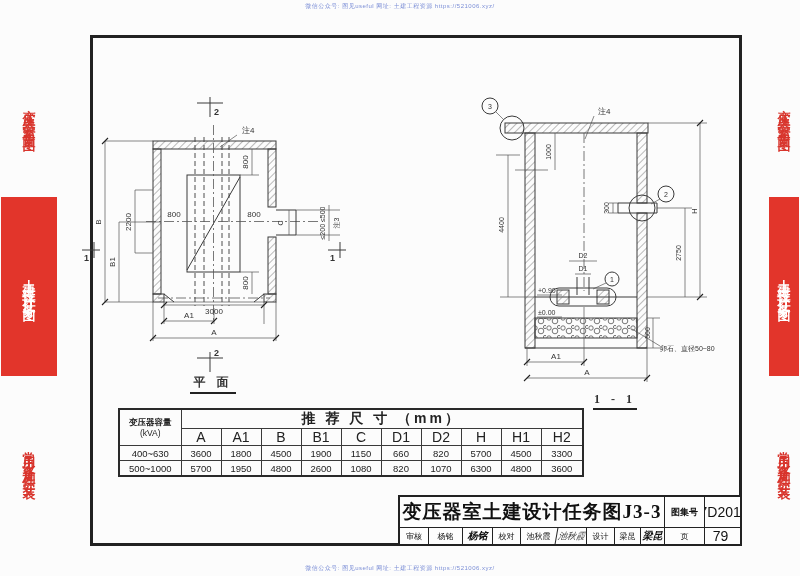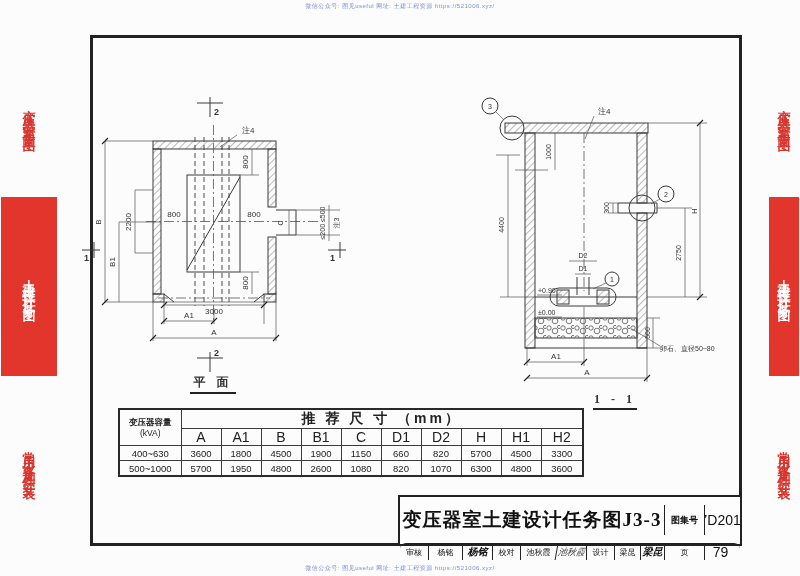--- a/index.html
+++ b/index.html
@@ -47,23 +47,23 @@
   .dims-table td{border:1px solid #3a3a3a;text-align:center;vertical-align:middle;
                  font-size:14px;color:#222;padding:0;height:14px;overflow:hidden;white-space:nowrap;}
   .dims-table{border:2px solid #2a2a2a;}
   .dims-table .hd{font-weight:bold;letter-spacing:3px;}
   .dims-table .cap{font-size:8.5px;line-height:1.25;}
   .dims-table .num{font-size:9.5px;}
 
   
   .tblock{position:absolute;left:398px;top:495px;width:344px;height:51px;
           border:2px solid #222;box-sizing:border-box;background:#fdfdfd;color:#111;}
-  .tb-row{display:flex;width:100%;box-sizing:border-box;margin-top:8px;}
+  .tb-row{display:flex;width:100%;box-sizing:border-box;}
   .tb-top{height:30px;}
-  .tb-bot{height:17px;border-top:1.5px solid #222;border-radius:6px;}
+  .tb-bot{height:17px;border-top:1.5px solid #222;}
   .tb-cell{display:flex;align-items:center;justify-content:center;box-sizing:border-box;
            border-left:1px solid #222;overflow:hidden;white-space:nowrap;}
   .tb-cell:first-child{border-left:none;}
   .tb-title{font-size:19px;font-weight:bold;letter-spacing:1px;
             font-family:"Liberation Serif","DejaVu Serif",serif;}
   .tb-lab{font-size:9px;font-weight:bold;}
   .tb-num{font-size:14px;}
   .tb-name{font-size:8px;}
   .sign-bold{font-size:10px;font-weight:bold;font-style:italic;
              font-family:"Liberation Serif","DejaVu Serif",serif;}

